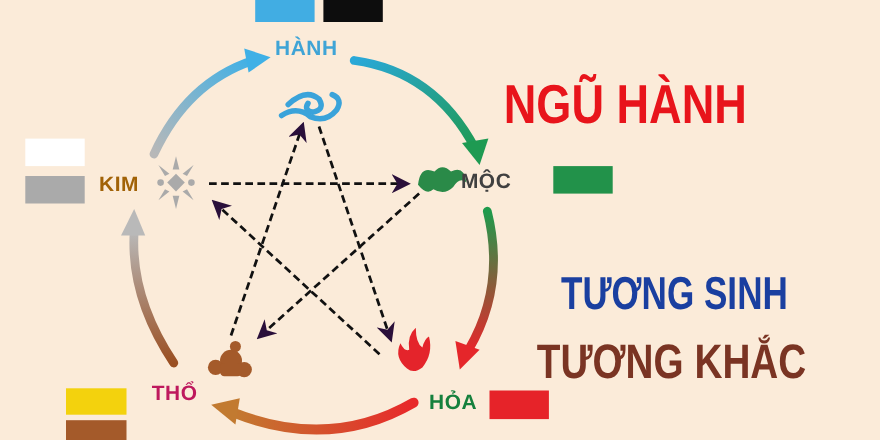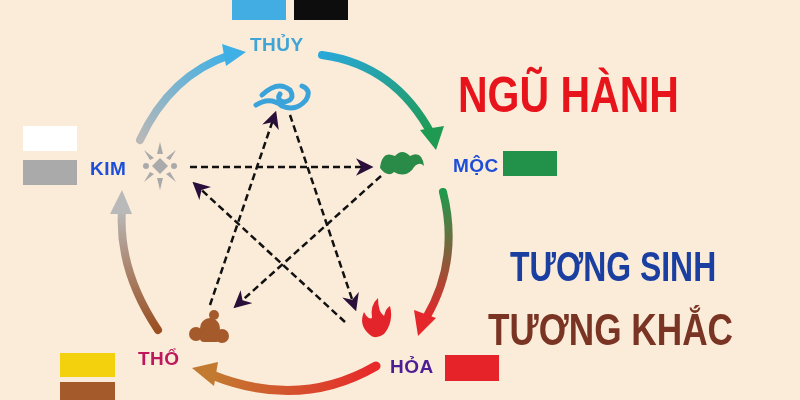--- a/index.html
+++ b/index.html
@@ -103,25 +103,25 @@
     <circle cx="196" cy="334" r="7"></circle>
     <circle cx="222" cy="336" r="7"></circle>
     <circle cx="214" cy="315" r="5"></circle>
     <rect x="200" y="330" width="20" height="12" rx="4"></rect>
   </g>
   <g fill="#e4242b">
     <path d="M370,335 Q358,325 364,312 Q368,320 372,318 Q370,305 378,298 Q378,312 384,316 Q386,308 390,306 Q394,322 384,334 Q376,340 370,335 z"></path>
   </g>
 </svg>
 
-<div class="label" style="left:250px;top:34px;color:#3fa4d6;">THỦY</div>
-<div class="label" style="left:453px;top:155px;color:#1d4ed8;">MỘC</div>
-<div class="label" style="left:390px;top:356px;color:#4c1d95;">HỎA</div>
+<div class="label" style="left:250px;top:34px;color:#3fa4d6;">HÀNH</div>
+<div class="label" style="left:419px;top:155px;color:#404040;">MỘC</div>
+<div class="label" style="left:390px;top:356px;color:#15803d;">HỎA</div>
 <div class="label" style="left:138px;top:348px;color:#be185d;">THỔ</div>
-<div class="label" style="left:90px;top:158px;color:#1d4ed8;">KIM</div>
+<div class="label" style="left:90px;top:158px;color:#a16207;">KIM</div>
 
 <div class="swatch" style="left:232px;top:0;width:54px;height:20px;background:#41ade3;"></div>
 <div class="swatch" style="left:294px;top:0;width:54px;height:20px;background:#0d0d0d;"></div>
 <div class="swatch" style="left:503px;top:151px;width:54px;height:25px;background:#22924a;"></div>
 <div class="swatch" style="left:445px;top:355px;width:54px;height:26px;background:#e62329;"></div>
 <div class="swatch" style="left:60px;top:353px;width:55px;height:24px;background:#f3d20d;"></div>
 <div class="swatch" style="left:60px;top:382px;width:55px;height:18px;background:#a45a2a;"></div>
 <div class="swatch" style="left:23px;top:126px;width:54px;height:25px;background:#ffffff;"></div>
 <div class="swatch" style="left:23px;top:160px;width:54px;height:25px;background:#aaaaaa;"></div>
 

